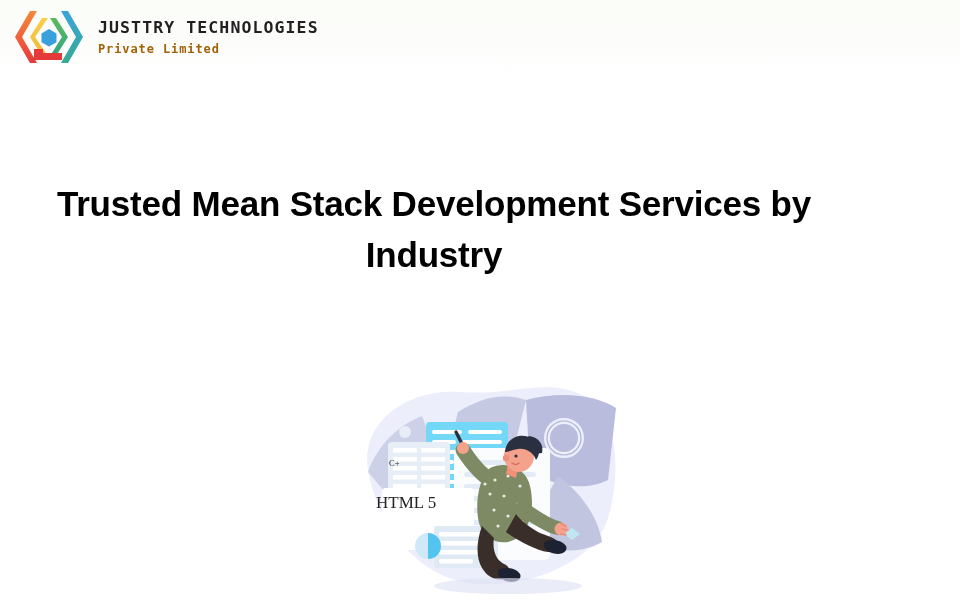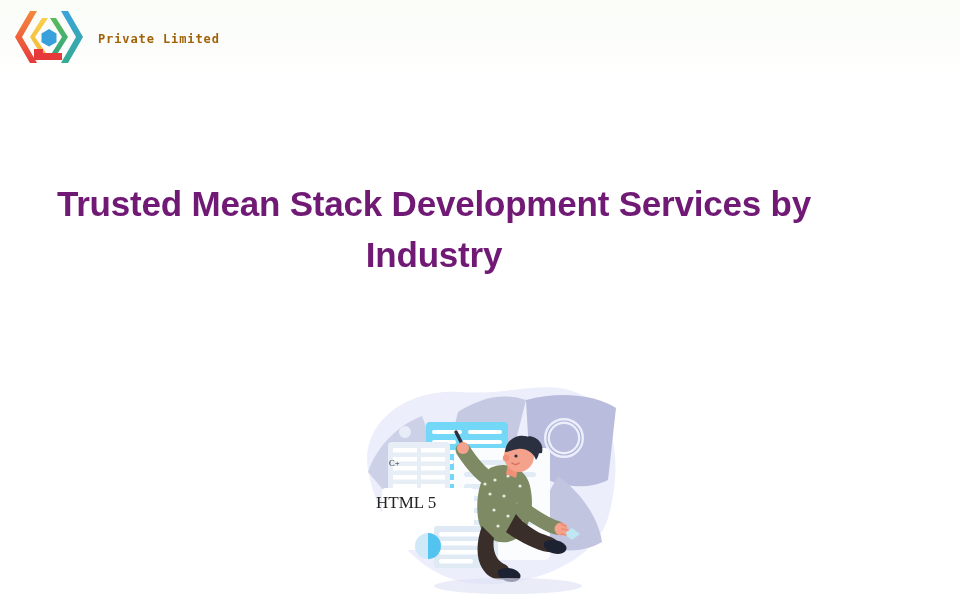--- a/index.html
+++ b/index.html
@@ -66,21 +66,21 @@
   
   .headline {
     position: absolute;
     left: 0; top: 178px;
     width: 868px;
     text-align: center;
     font-size: 35px;
     font-weight: 700;
     line-height: 1.47;
     letter-spacing: -0.2px;
-    color: #701a75;
+    color: #000000;
     padding: 0 40px;
   }
 
   
   .illus-wrap {
     position: absolute;
     left: 330px; top: 360px;
     width: 310px; height: 240px;
   }
   .illus { display: block; width: 310px; height: 240px; }
@@ -121,20 +121,21 @@
     <path d="M40 10 L46 10 L58 29 L46 48 L40 48 L52 29 Z" fill="url(#gGreen)"></path>
 
     <path d="M51 3 L58 3 L73 29 L58 55 L51 55 L66 29 Z" fill="url(#gBlue)"></path>
 
     <path d="M24 41 L33 41 L33 45 L52 45 L52 52 L24 52 Z" fill="#e5393a"></path>
 
     <polygon points="39,21 46.5,25.4 46.5,34.2 39,38.6 31.5,34.2 31.5,25.4" fill="#3aa0dc"></polygon>
   </svg>
 
   <div class="brand-text">
+    <div class="brand-name">JUSTTRY TECHNOLOGIES</div>
     <div class="brand-sub">Private Limited</div>
   </div>
 </div>
 
 <h1 class="headline">Trusted Mean Stack Development Services by Industry</h1>
 
 <div class="illus-wrap">
   <svg class="illus" viewBox="0 0 310 240">
 
     <path d="M38 110 C30 60 80 28 130 32 C180 36 215 18 250 34

